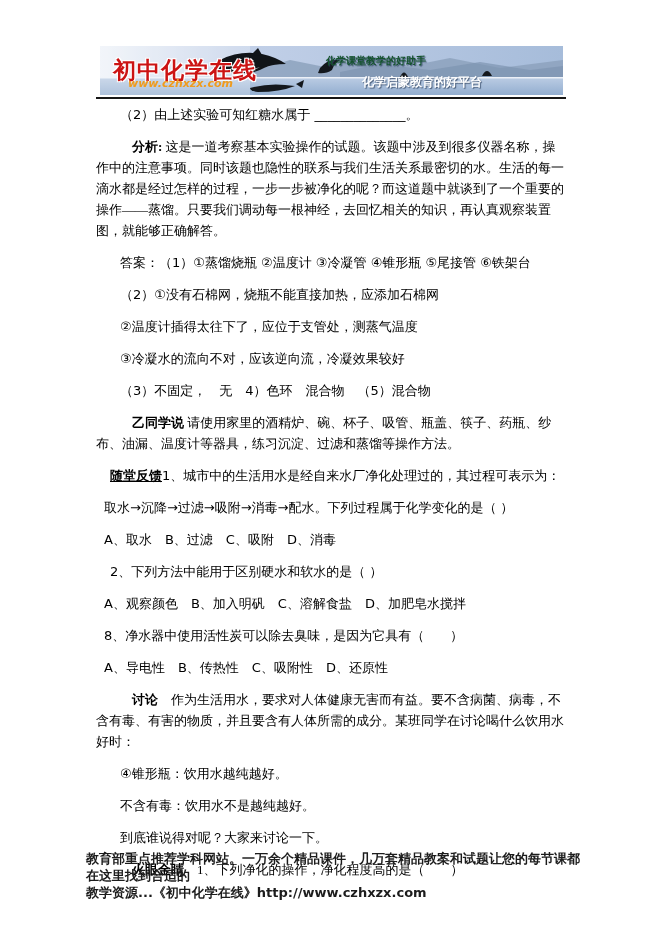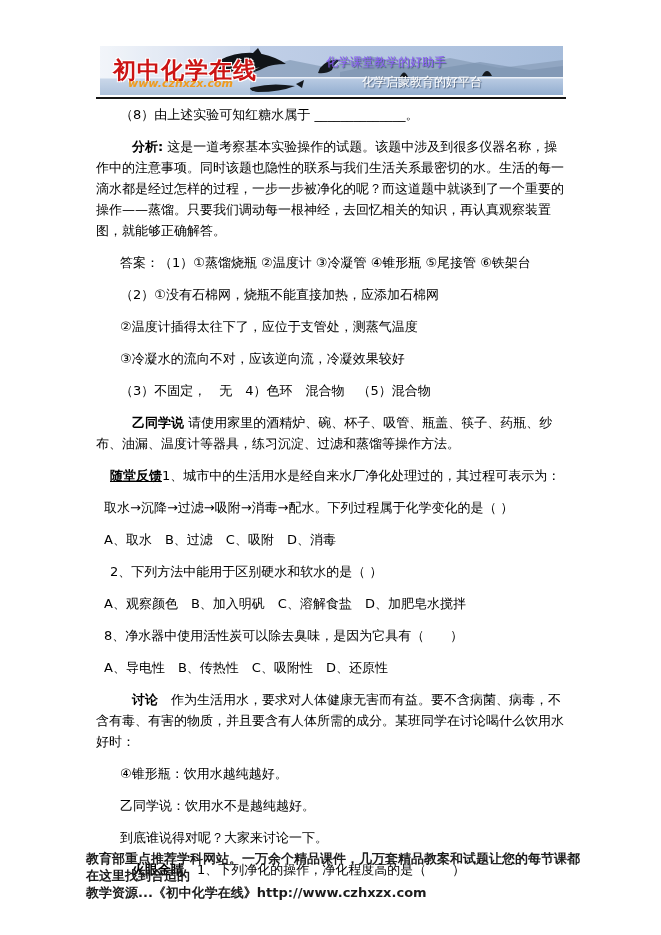--- a/index.html
+++ b/index.html
@@ -24,27 +24,27 @@
     text-shadow:-1px -1px 0 #fff, 1px -1px 0 #fff, -1px 1px 0 #fff, 1px 1px 0 #fff;
     white-space:nowrap;
   }
   .banner .site-url {
     position:absolute; left:28px; top:31px;
     font-size:11px; font-weight:bold; font-style:italic;
     color:#ef9b1e; white-space:nowrap;
   }
   .banner .slogan-1 {
     position:absolute; left:226px; top:8px;
-    font-size:12px; font-weight:normal; color:#8b5cf6;
+    font-size:10px; font-weight:bold; color:#14532d;
     text-shadow:1px 1px 1px rgba(50,70,100,0.85);
     white-space:nowrap;
   }
   .banner .slogan-2 {
     position:absolute; left:262px; top:28px;
-    font-size:12px; font-weight:normal; color:#ffffff;
+    font-size:12px; font-weight:bold; color:#ffffff;
     text-shadow:1px 1px 1px rgba(50,70,100,0.85);
     white-space:nowrap;
   }
 
   .separator {
     position:absolute; left:96px; top:97px;
     width:470px; height:2px; background:#161616;
   }
 
   
@@ -55,21 +55,21 @@
   .para {
     font-size:13px; line-height:21px; color:#000;
     margin-bottom:11px;
     word-break:break-all;
   }
   .para .lead { font-weight:bold; }
   .para .lead.u { text-decoration:underline; }
   .i8  { text-indent:8px; }
   .i14 { text-indent:14px; }
   .i24 { text-indent:24px; }
-  .i36 { text-indent:36px; }
+  .i36 { text-indent:36px;font-family:Liberation Serif, serif; }
 
   
   .doc-footer {
     position:absolute; left:86px; top:850px;
     width:494px;
     font-size:13px; line-height:17px; font-weight:bold;
     color:#1c1c1c; word-break:break-all;
   }
 </style>
 </head>
@@ -108,21 +108,21 @@
     <div class="site-name">初中化学在线</div>
     <div class="site-url">www.czhxzx.com</div>
     <div class="slogan-1">化学课堂教学的好助手</div>
     <div class="slogan-2">化学启蒙教育的好平台</div>
   </div>
 
   <div class="separator"></div>
 
   <div class="doc-body">
 
-    <p class="para i24"><span>（8）由上述实验可知红糖水属于 ______________。</span></p>
+    <p class="para i24"><span>（2）由上述实验可知红糖水属于 ______________。</span></p>
 
     <p class="para i36"><span class="lead">分析:</span><span> 这是一道考察基本实验操作的试题。该题中涉及到很多仪器名称，操作中的注意事项。同时该题也隐性的联系与我们生活关系最密切的水。生活的每一滴水都是经过怎样的过程，一步一步被净化的呢？而这道题中就谈到了一个重要的操作——蒸馏。只要我们调动每一根神经，去回忆相关的知识，再认真观察装置图，就能够正确解答。</span></p>
 
     <p class="para i24"><span>答案：（1）①蒸馏烧瓶 ②温度计 ③冷凝管 ④锥形瓶 ⑤尾接管 ⑥铁架台</span></p>
 
     <p class="para i24"><span>（2）①没有石棉网，烧瓶不能直接加热，应添加石棉网</span></p>
 
     <p class="para i24"><span>②温度计插得太往下了，应位于支管处，测蒸气温度</span></p>
 
     <p class="para i24"><span>③冷凝水的流向不对，应该逆向流，冷凝效果较好</span></p>
@@ -142,21 +142,21 @@
     <p class="para i8"><span>A、观察颜色　B、加入明矾　C、溶解食盐　D、加肥皂水搅拌</span></p>
 
     <p class="para i8"><span>8、净水器中使用活性炭可以除去臭味，是因为它具有（　　）</span></p>
 
     <p class="para i8"><span>A、导电性　B、传热性　C、吸附性　D、还原性</span></p>
 
     <p class="para i36"><span class="lead">讨论</span><span>　作为生活用水，要求对人体健康无害而有益。要不含病菌、病毒，不含有毒、有害的物质，并且要含有人体所需的成分。某班同学在讨论喝什么饮用水好时：</span></p>
 
     <p class="para i24"><span>④锥形瓶：饮用水越纯越好。</span></p>
 
-    <p class="para i24"><span>乙同学说：饮用水不是越纯越好。</span></p>
+    <p class="para i24"><span>不含有毒：饮用水不是越纯越好。</span></p>
 
     <p class="para i24"><span>到底谁说得对呢？大家来讨论一下。</span></p>
 
     <p class="para i36"><span class="lead">火眼金睛</span><span>　1、下列净化的操作，净化程度高的是（　　）</span></p>
 
   </div>
 
   <div class="doc-footer">
     <span>教育部重点推荐学科网站。一万余个精品课件，几万套精品教案和试题让您的每节课都在这里找到合适的</span><br>
     <span>教学资源...《初中化学在线》http://www.czhxzx.com</span>

